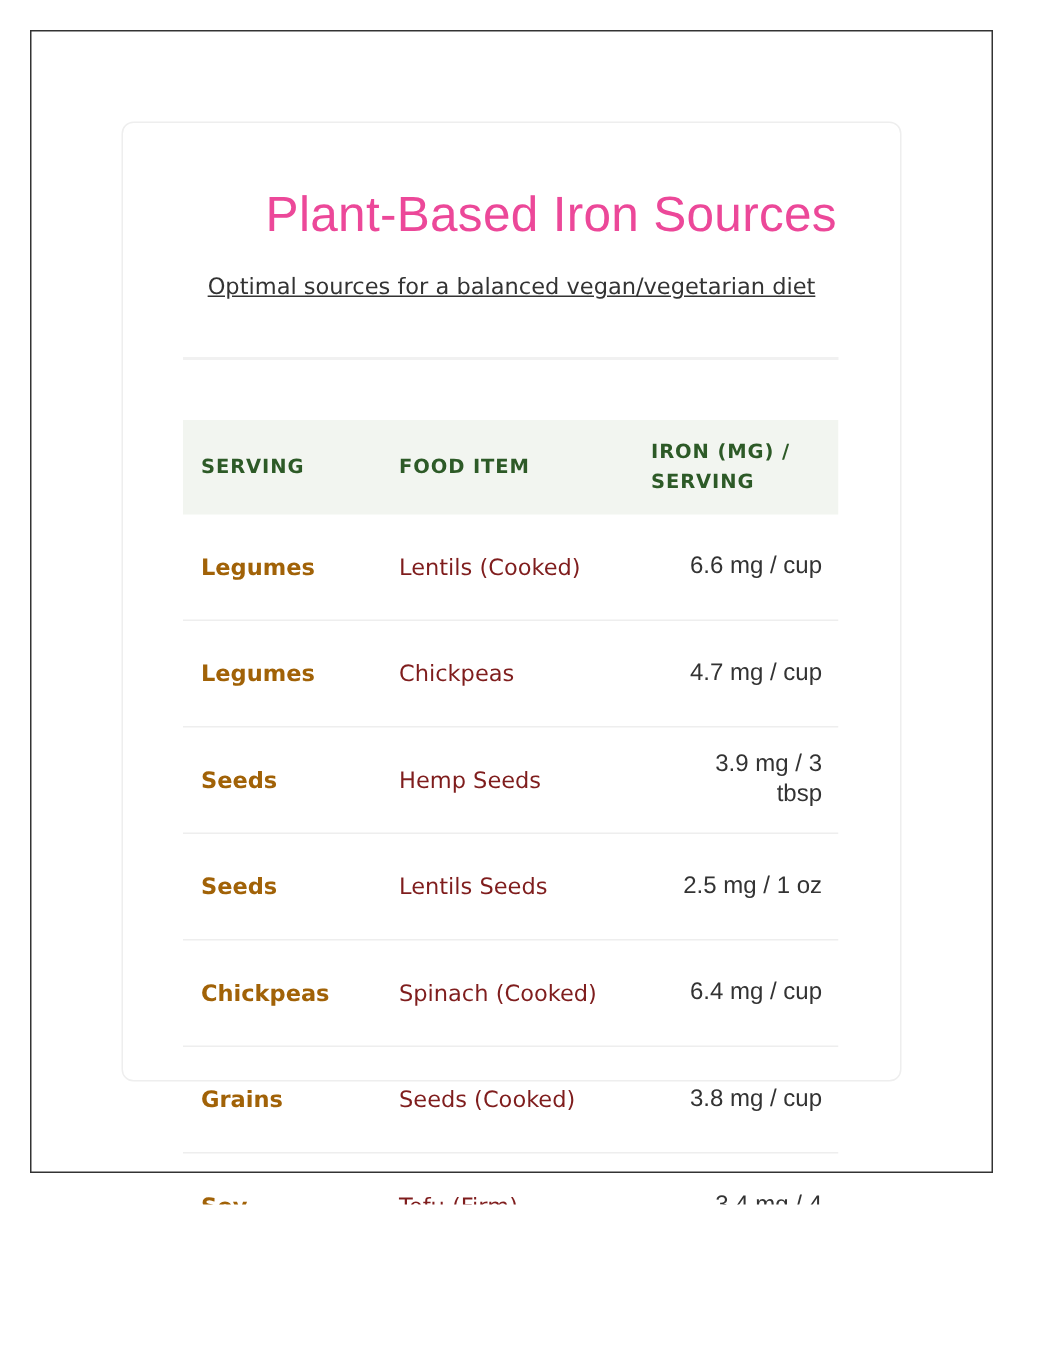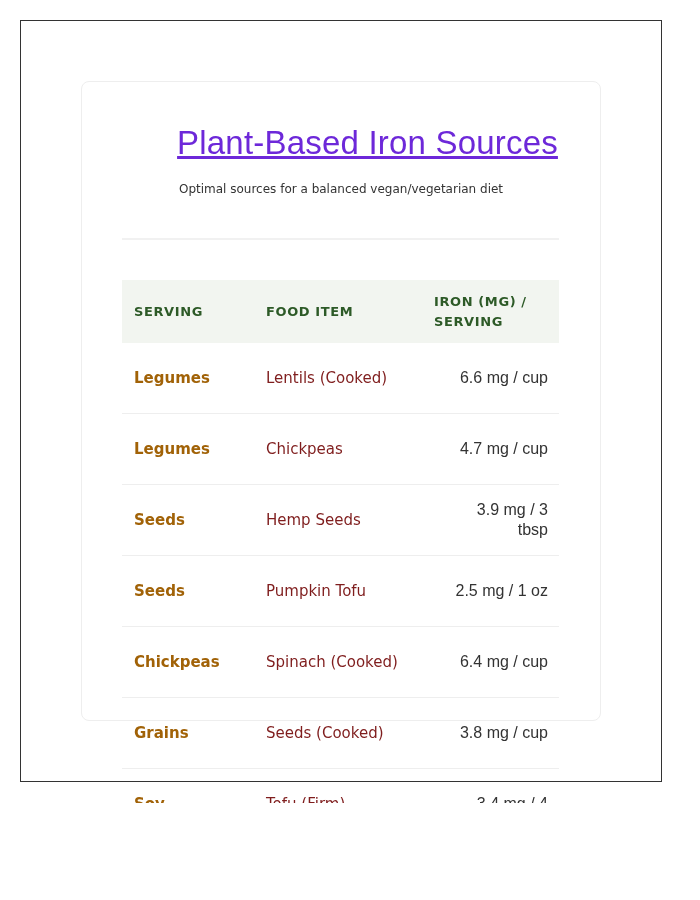--- a/index.html
+++ b/index.html
@@ -9,25 +9,25 @@
     position: absolute; left: 20px; top: 20px; width: 640px; height: 760px;
     border: 1px solid #333333; box-sizing: content-box;
   }
   .card {
     position: absolute; left: 81px; top: 81px; width: 518px; height: 638px;
     border: 1px solid #eeeeee; border-radius: 8px; background: transparent;
   }
   .title {
     position: absolute; left: 81px; top: 124px; width: 573px; text-align: center;
     font-family: "Liberation Sans", sans-serif; font-weight: 300;
-    font-size: 33px; color: #6d28d9; letter-spacing: 0.2px; margin: 0; text-decoration: underline;
+    font-size: 33px; color: #ec4899; letter-spacing: 0.2px; margin: 0;
   }
   .subtitle {
     position: absolute; left: 81px; top: 182px; width: 520px; text-align: center;
-    font-size: 12px; color: #333333; margin: 0;
+    font-size: 15px; color: #333333; margin: 0; text-decoration: underline;
   }
   .divider {
     position: absolute; left: 122px; top: 238px; width: 437px; height: 0;
     border-top: 2px solid #f1f1f1;
   }
   .table-clip {
     position: absolute; left: 122px; top: 280px; width: 437px; height: 523px;
     overflow: hidden;
   }
   table { border-collapse: collapse; width: 437px; table-layout: fixed; }
@@ -84,21 +84,21 @@
         <td>Chickpeas</td>
         <td class="iron">4.7 mg / cup</td>
       </tr>
       <tr>
         <td class="cat">Seeds</td>
         <td>Hemp Seeds</td>
         <td class="iron">3.9 mg / 3 tbsp</td>
       </tr>
       <tr>
         <td class="cat">Seeds</td>
-        <td>Pumpkin Tofu</td>
+        <td>Lentils Seeds</td>
         <td class="iron">2.5 mg / 1 oz</td>
       </tr>
       <tr>
         <td class="cat">Chickpeas</td>
         <td>Spinach (Cooked)</td>
         <td class="iron">6.4 mg / cup</td>
       </tr>
       <tr>
         <td class="cat">Grains</td>
         <td>Seeds (Cooked)</td>

